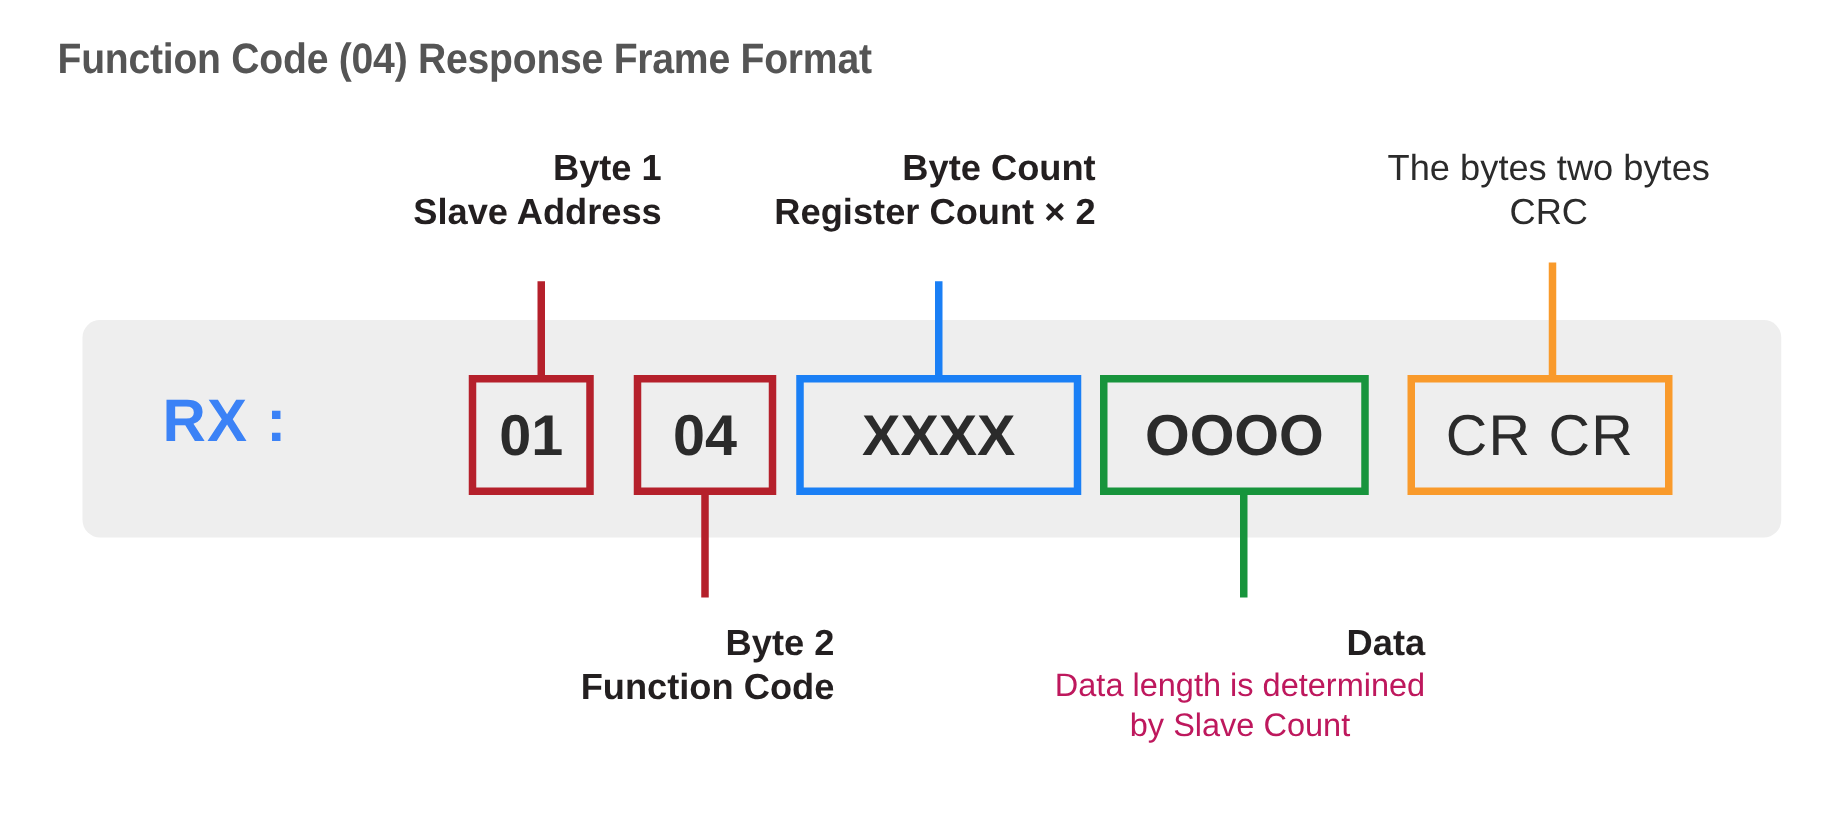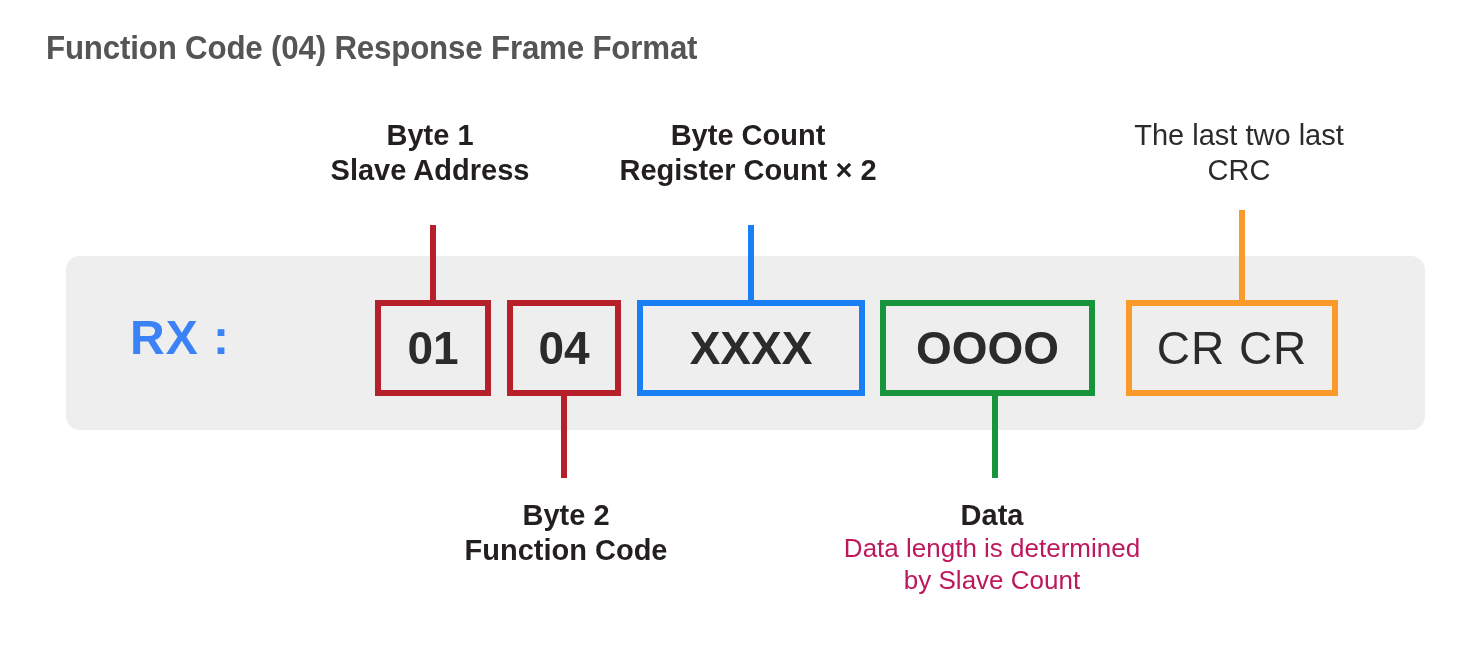--- a/index.html
+++ b/index.html
@@ -67,21 +67,21 @@
     border-width: 6px;
   }
   .field .txt {
     font-size: 46px;
     font-weight: bold;
     color: #2b2b2b;
     line-height: 1;
     white-space: nowrap;
     font-family: "Liberation Sans", "DejaVu Sans", sans-serif;
   }
-  .field.f-addr   { left: 375px;  width: 116px; border-color: #b5202b; text-align: center; }
+  .field.f-addr   { left: 375px;  width: 100px; border-color: #b5202b; text-align: center; }
   .field.f-func   { left: 507px;  width: 114px; border-color: #b5202b; }
   .field.f-count  { left: 637px;  width: 228px; border-color: #1a7ff5; align-items: center; }
   .field.f-data   { left: 880px;  width: 215px; border-color: #17943c; }
   .field.f-crc    { left: 1126px; width: 212px; border-color: #f99a2b; }
   .field.f-crc .txt { font-weight: normal; letter-spacing: 1px; }
 
   
   .conn {
     position: absolute;
     width: 6px;
@@ -103,20 +103,21 @@
     text-align: center;
     color: #231f20;
     line-height: 1.22;
     white-space: nowrap;
     font-family: "Liberation Sans", "DejaVu Sans", sans-serif;
   }
   .callout .l-strong {
     font-size: 29px;
     font-weight: bold;
     display: block;
+    text-align: right;
   }
   .callout .l-reg {
     font-size: 29px;
     font-weight: normal;
     display: block;
     color: #2b2b2b;
   }
   .callout .l-small {
     font-size: 26px;
     font-weight: normal;
@@ -169,21 +170,21 @@
   <span class="l-strong">Byte 1</span>
   <span class="l-strong">Slave Address</span>
 </div>
 
 <div class="callout co-count">
   <span class="l-strong">Byte Count</span>
   <span class="l-strong">Register Count × 2</span>
 </div>
 
 <div class="callout co-crc">
-  <span class="l-reg">The last two last</span>
+  <span class="l-reg">The bytes two bytes</span>
   <span class="l-reg">CRC</span>
 </div>
 
 <div class="callout co-func">
   <span class="l-strong">Byte 2</span>
   <span class="l-strong">Function Code</span>
 </div>
 
 <div class="callout co-data">
   <span class="l-strong">Data</span>

